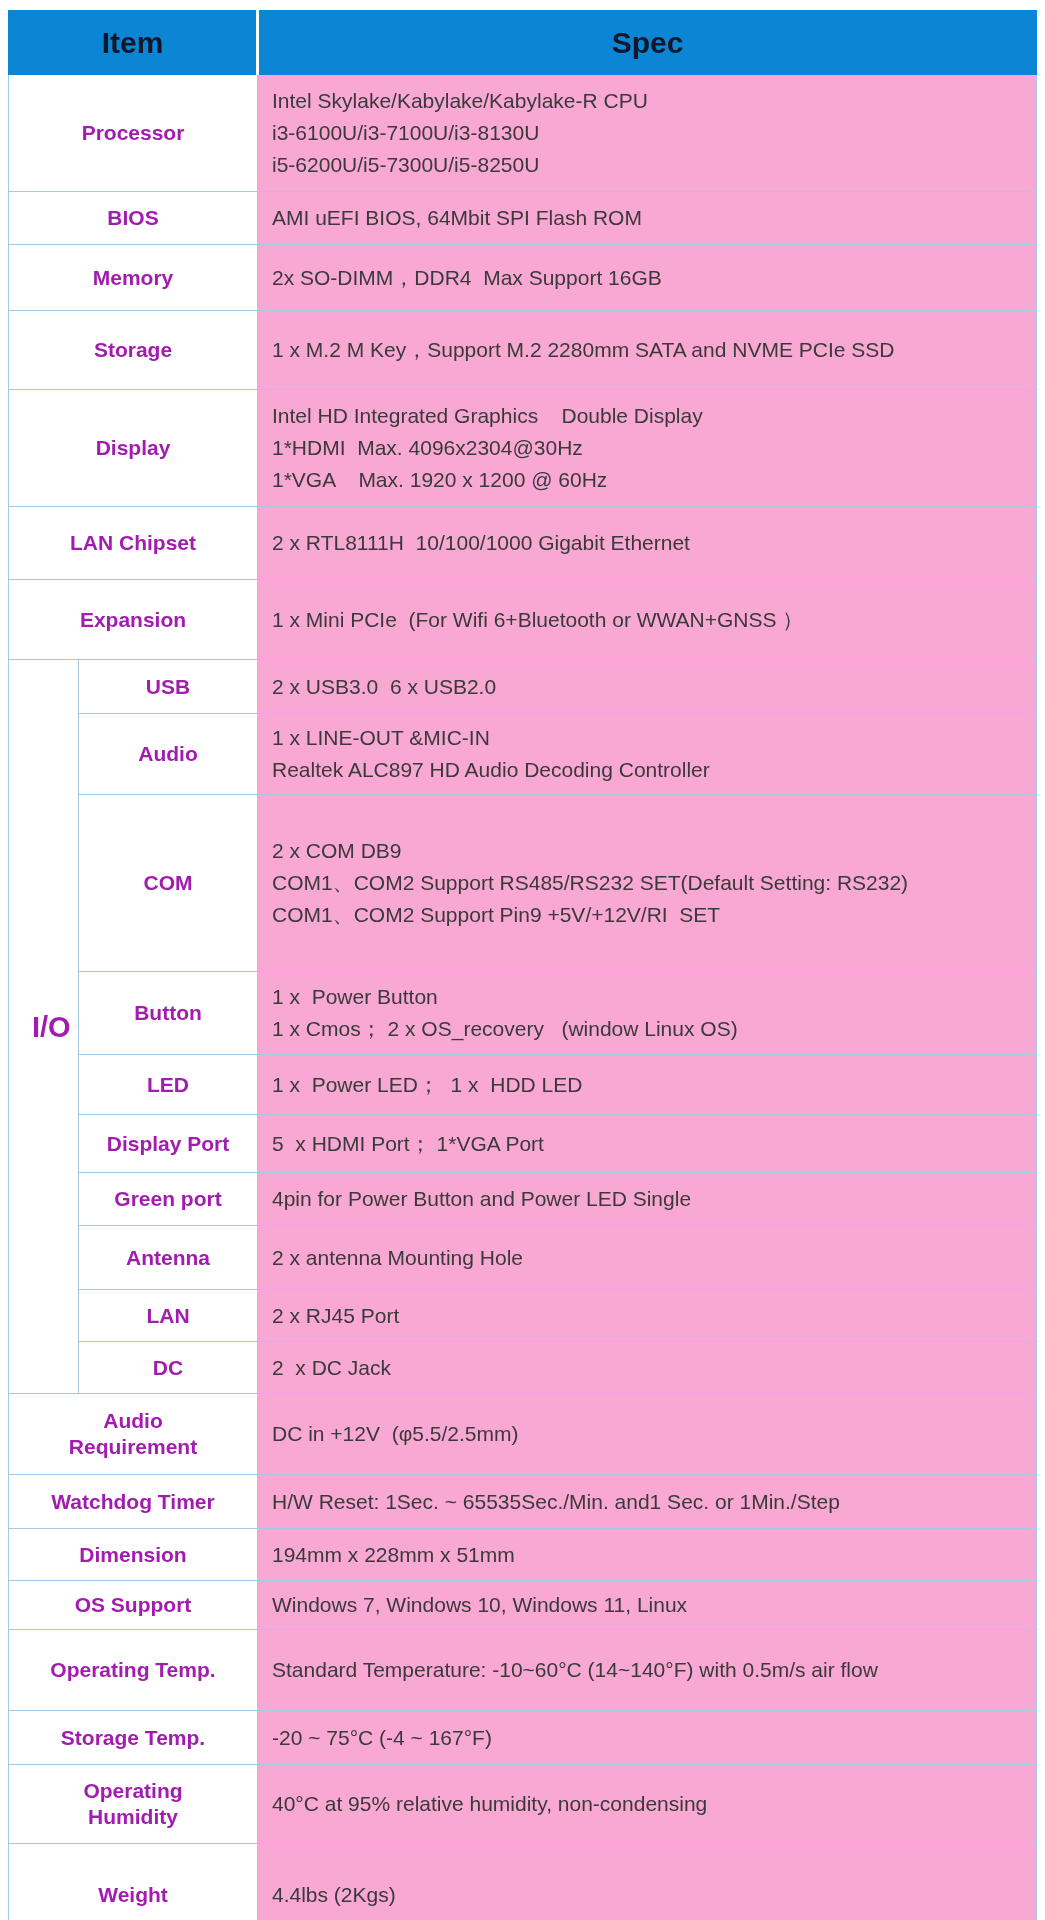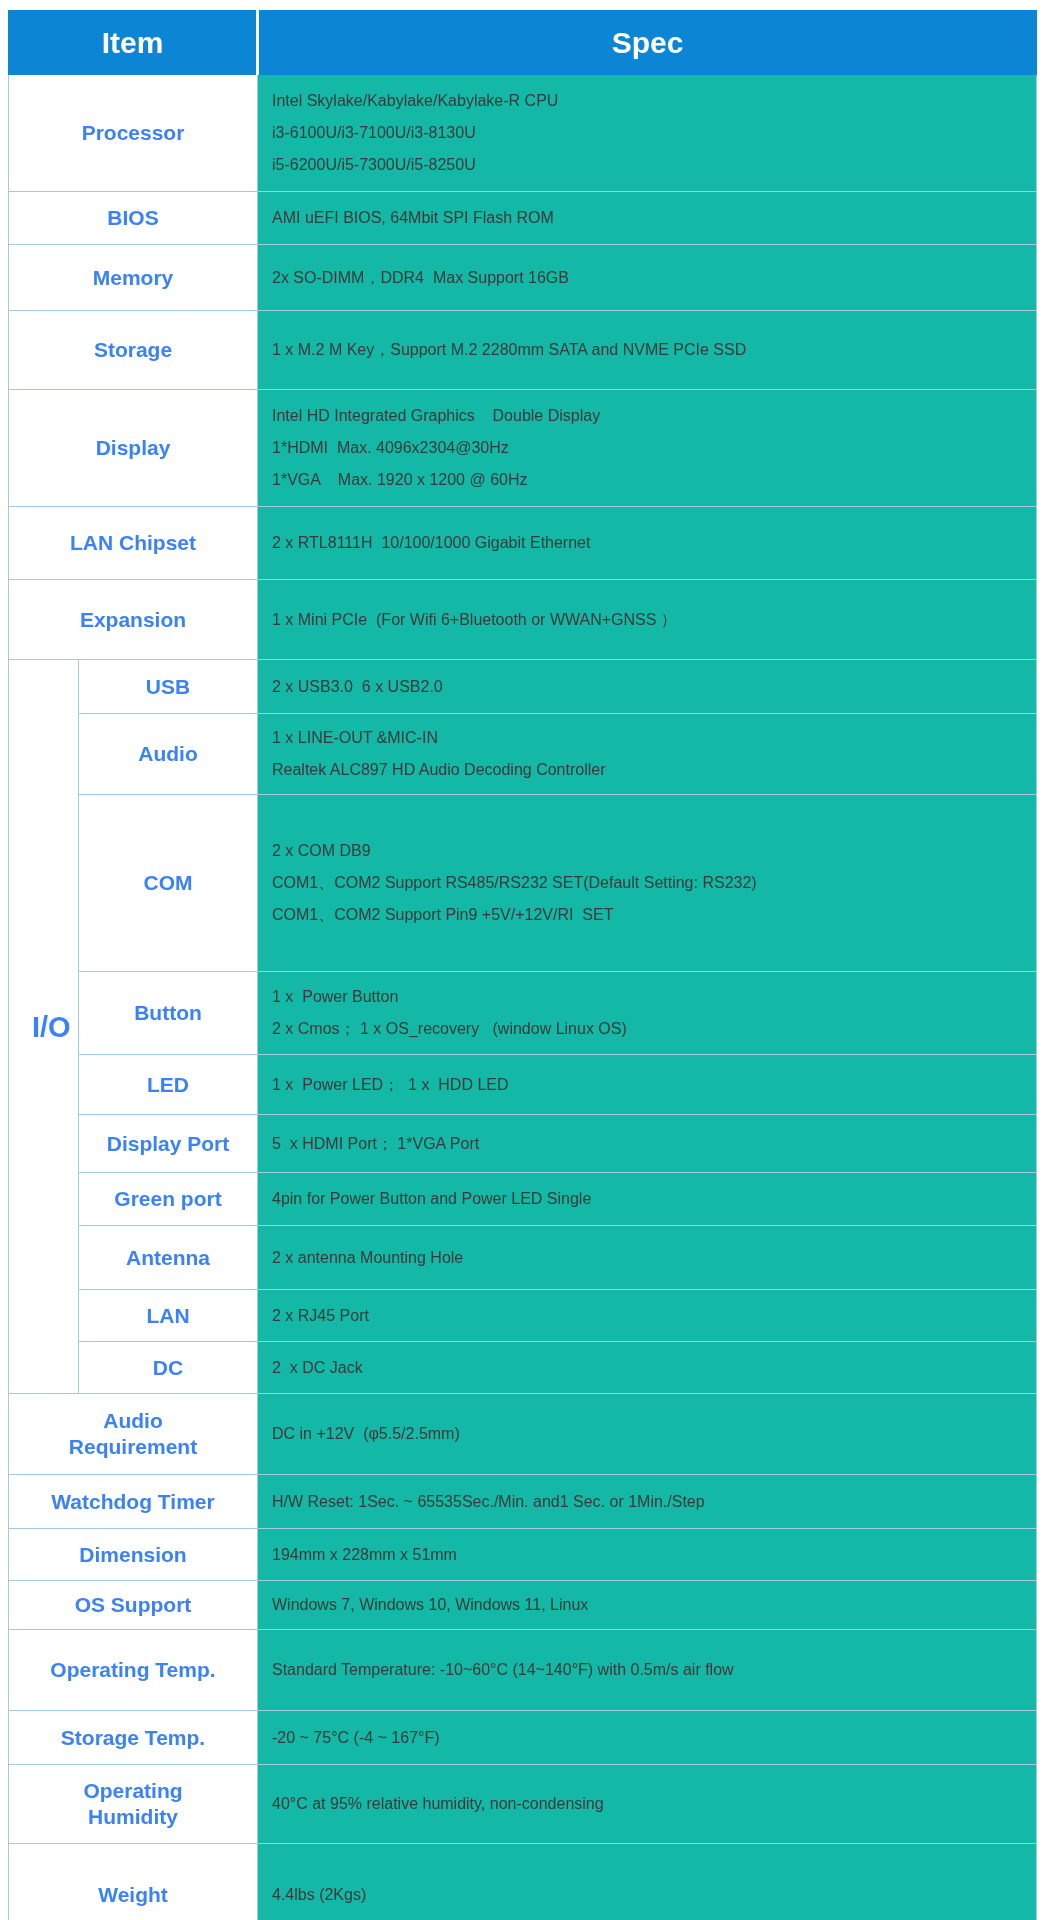--- a/index.html
+++ b/index.html
@@ -18,52 +18,52 @@
     width: 100%;
     border-collapse: collapse;
     table-layout: fixed;
   }
   .spec-table th, .spec-table td {
     border: 1px solid #a2c9e8;
   }
   
   .spec-table thead th {
     background: #0c86d4;
-    color: #ffffff;
+    color: #0f172a;
     font-size: 30px;
     font-weight: 700;
     height: 64px;
     text-align: center;
     vertical-align: middle;
     border: 1px solid #0c86d4;
   }
   .spec-table thead th.hdr-item {
     border-right: 3px solid #ffffff;
   }
   
   .item, .subitem, .io-label {
     font-size: 21px;
     font-weight: 700;
     text-align: center;
     vertical-align: middle;
-    color: #3b82f6;
+    color: #a21caf;
     line-height: 26px;
     white-space: pre-line;
     padding: 4px 23px;
     background: #ffffff;
   }
   .io-label {
     font-size: 29px;
   }
   
   .spec {
-    font-size: 16px;
+    font-size: 21px;
     vertical-align: middle;
     padding: 8px 16px 8px 14px;
-    background: #14b8a6;
+    background: #f9a8d4;
   }
   .spec .line {
     line-height: 32px;
     white-space: pre-wrap;
     overflow: hidden;
   }
 </style>
 </head>
 <body>
 
@@ -148,21 +148,21 @@
         <td class="spec">
           <div class="line">2 x COM DB9</div>
           <div class="line">COM1、COM2 Support RS485/RS232 SET(Default Setting: RS232)</div>
           <div class="line">COM1、COM2 Support Pin9 +5V/+12V/RI  SET</div>
         </td>
       </tr>
       <tr style="height:83px">
         <td class="subitem">Button</td>
         <td class="spec">
           <div class="line">1 x  Power Button</div>
-          <div class="line">2 x Cmos； 1 x OS_recovery   (window Linux OS)</div>
+          <div class="line">1 x Cmos； 2 x OS_recovery   (window Linux OS)</div>
         </td>
       </tr>
       <tr style="height:60px">
         <td class="subitem">LED</td>
         <td class="spec">
           <div class="line">1 x  Power LED；  1 x  HDD LED</div>
         </td>
       </tr>
       <tr style="height:58px">
         <td class="subitem">Display Port</td>

